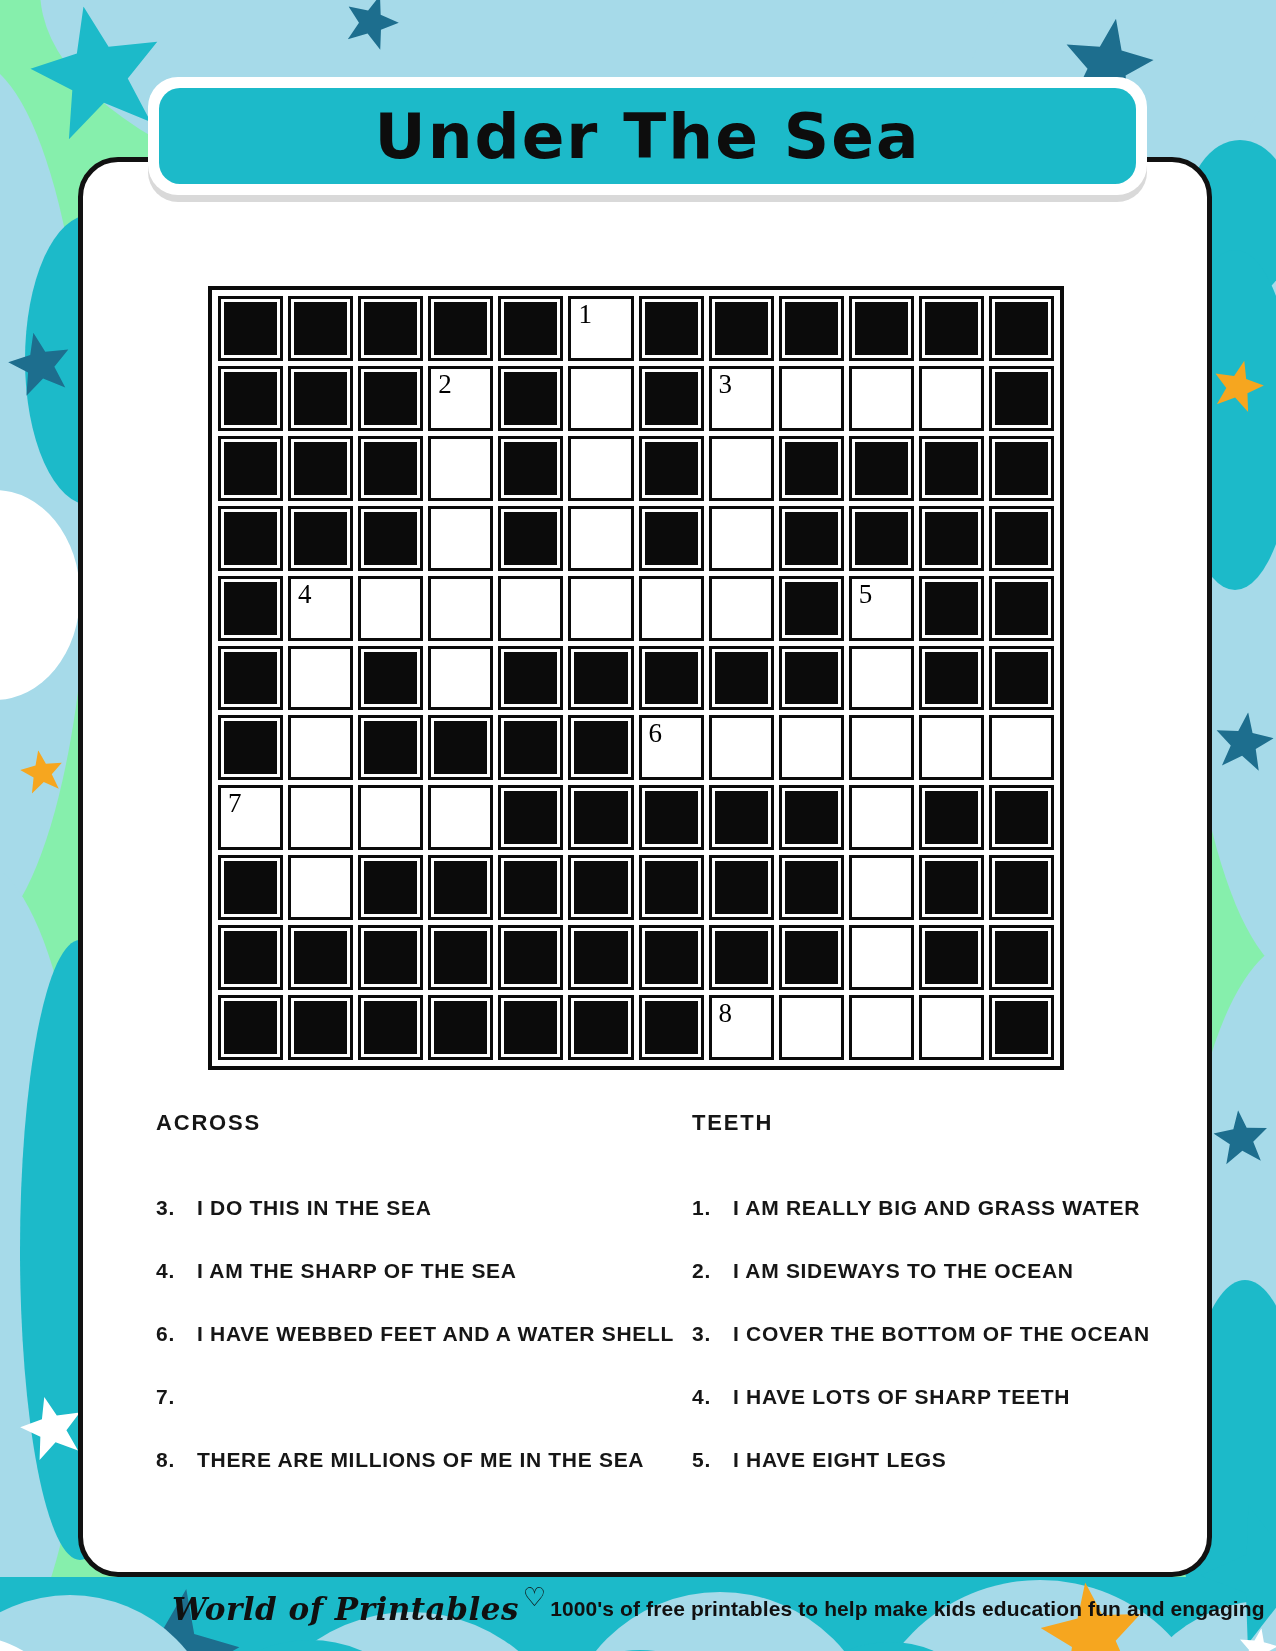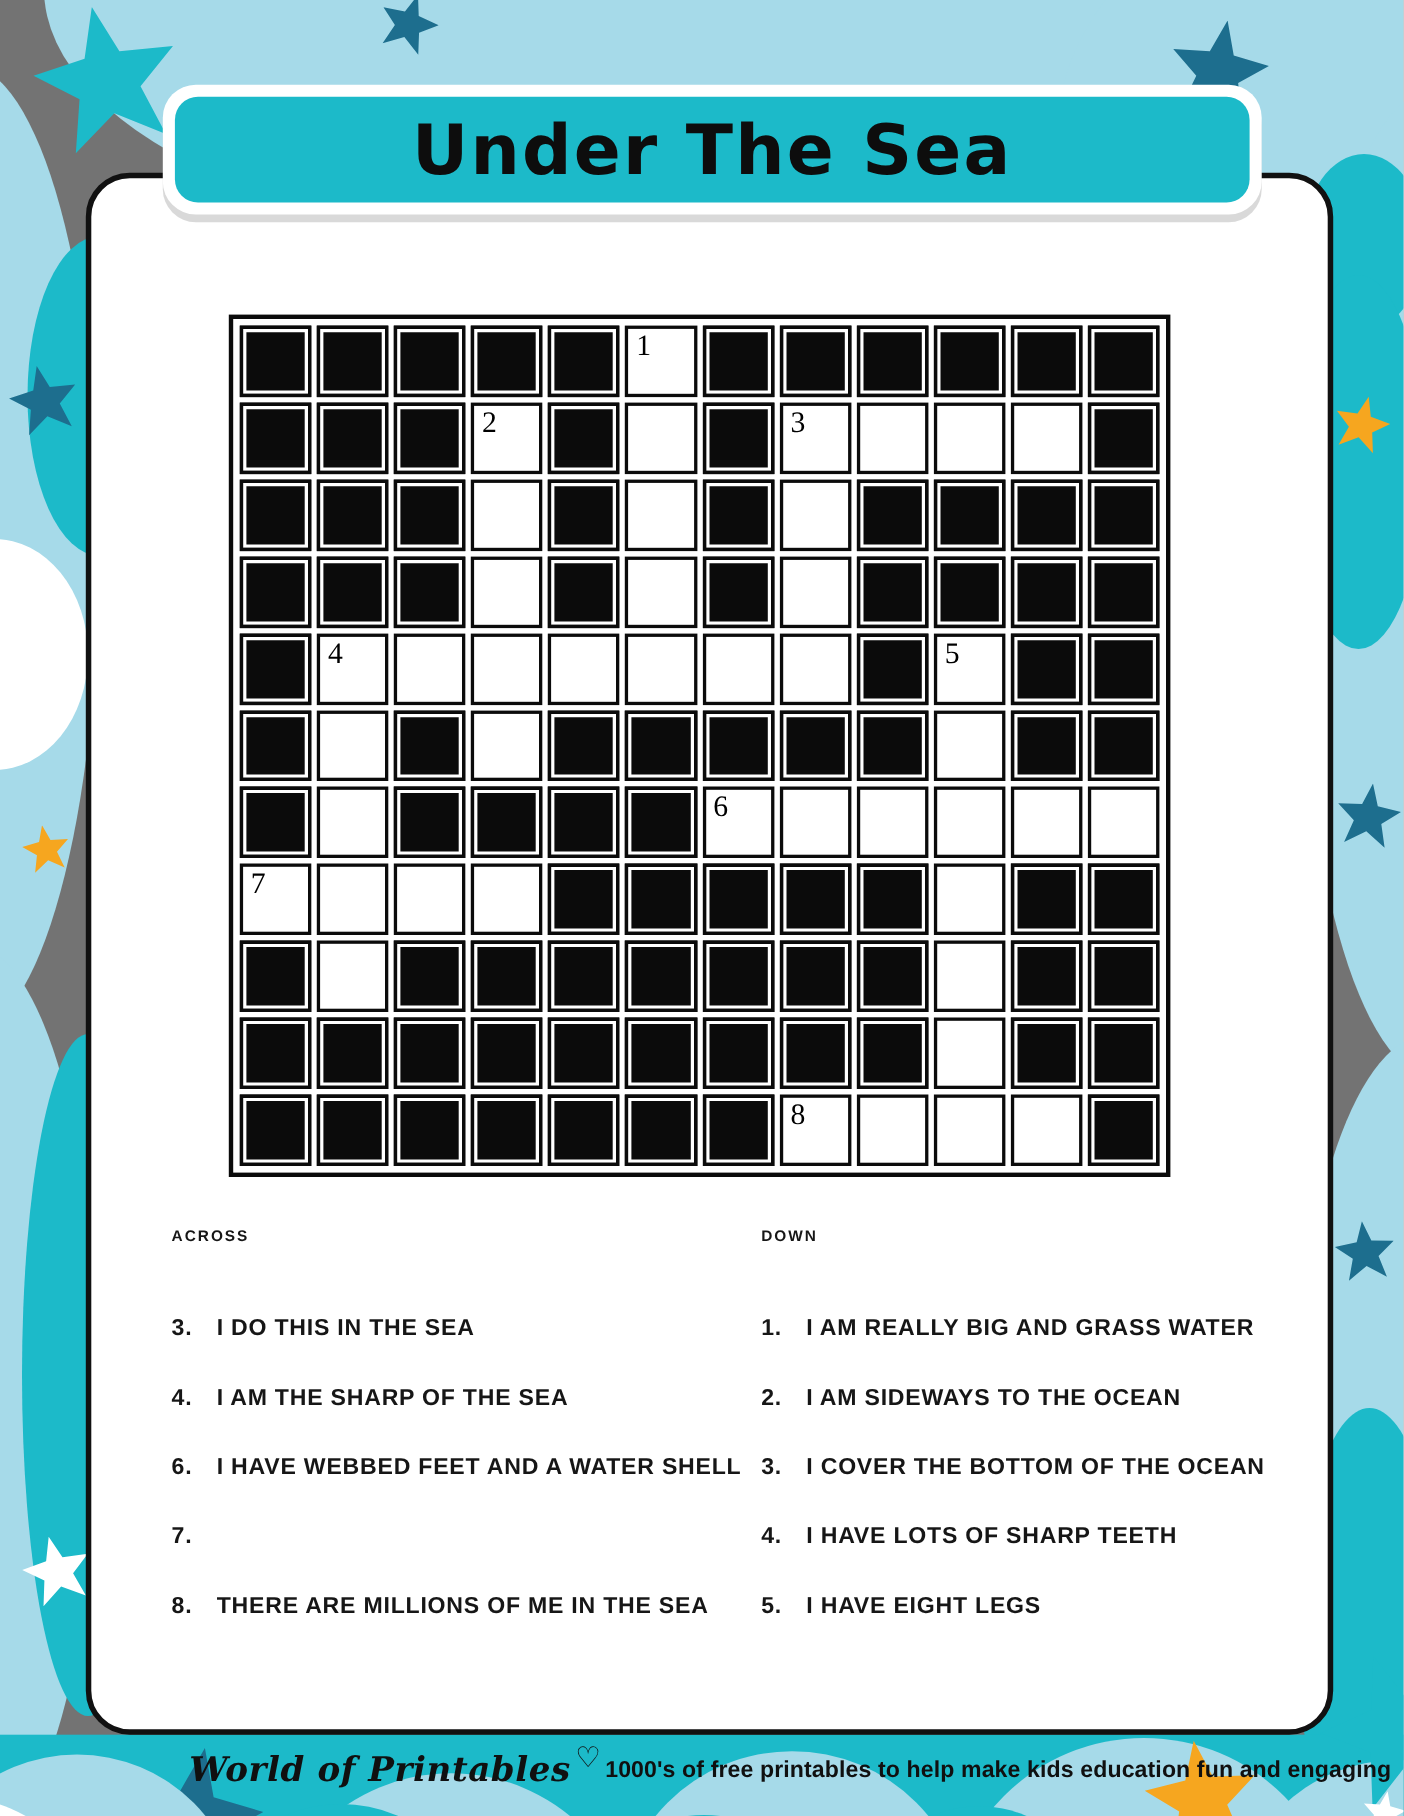--- a/index.html
+++ b/index.html
@@ -1,21 +1,21 @@
 <!DOCTYPE html>
 <html style="--teal: #1CBAC9; --light-blue: #A6DAE9; --dark-teal-star: #1D6E8E; --orange-star: #F6A61F; --grid-black: #0B0B0B; --text-black: #161616; --card-white: #FFFFFF;"><head>
 <meta charset="utf-8">
 <style>
   :root{
     --teal:#1CBAC9; --light-blue:#A6DAE9; --dark-teal-star:#1D6E8E;
     --orange-star:#F6A61F; --grid-black:#0B0B0B; --text-black:#161616; --card-white:#FFFFFF;
   }
   *{margin:0;padding:0;box-sizing:border-box;}
   html,body{background:#fff;}
-  .page{position:relative;width:1276px;height:1651px;background:#737373;overflow:hidden;
+  .page{position:relative;width:1276px;height:1651px;background:#86efac;overflow:hidden;
         font-family:"Liberation Sans",sans-serif;}
   .blob{position:absolute;border-radius:50%;}
   .lb{background:var(--light-blue);z-index:1;}
   .tl{background:var(--teal);z-index:2;}
   .wh{background:#fff;}
   .band{position:absolute;left:-10px;top:1577px;width:1296px;height:90px;background:var(--teal);z-index:2;}
   .scal{z-index:4;}
   .star{position:absolute;z-index:5;
         clip-path:polygon(50% 0%,62% 33%,98% 37%,71% 59%,81% 94%,50% 73%,19% 94%,29% 59%,2% 37%,38% 33%);}
   .st-teal{background:var(--teal);}
@@ -37,21 +37,21 @@
         border:4px solid var(--grid-black);padding:6px;display:grid;
         grid-template-columns:repeat(12,1fr);grid-template-rows:repeat(11,1fr);gap:5px;}
   .cell{position:relative;border:3px solid var(--grid-black);background:#fff;}
   .cell.blk{background:var(--grid-black);box-shadow:inset 0 0 0 3px #fff;}
   .cnum{position:absolute;top:1px;left:7px;font-family:"Liberation Serif",serif;font-size:27px;
         line-height:1.1;color:#000;}
 
   .clues{position:absolute;top:1111px;z-index:12;color:var(--text-black);}
   .clues-across{left:156px;width:520px;}
   .clues-down{left:692px;width:500px;}
-  .clue-head{font-size:14px;font-weight:bold;letter-spacing:1.8px;line-height:24px;margin-bottom:61px;}
+  .clue-head{font-size:22px;font-weight:bold;letter-spacing:1.8px;line-height:24px;margin-bottom:61px;}
   .clue-row{display:flex;line-height:24px;margin-bottom:39px;font-size:21px;font-weight:bold;letter-spacing:.7px;}
   .clue-num{width:41px;flex:0 0 41px;}
   .clue-text{white-space:nowrap;}
 
   .footer{position:absolute;left:172px;top:1583px;height:52px;display:flex;align-items:center;z-index:13;color:#101010;}
   .brand{font-family:"DejaVu Serif",serif;font-style:italic;font-weight:bold;font-size:31px;letter-spacing:.5px;}
   .heart{font-size:26px;position:relative;top:-12px;left:4px;}
   .tagline{font-family:"Liberation Sans",sans-serif;font-weight:bold;font-size:21px;margin-left:8px;
            letter-spacing:.1px;white-space:nowrap;}
 </style>
@@ -277,21 +277,21 @@
           <span class="clue-num">7.</span>
         </div>
         <div class="clue-row">
           <span class="clue-num">8.</span>
           <span class="clue-text">THERE ARE MILLIONS OF ME IN THE SEA</span>
         </div>
       </div>
   </div>
 
   <div class="clues clues-down">
-    <div class="clue-head">DOWN</div>
+    <div class="clue-head">TEETH</div>
     <div id="down-list">
         <div class="clue-row">
           <span class="clue-num">1.</span>
           <span class="clue-text">I AM REALLY BIG AND GRASS WATER</span>
         </div>
         <div class="clue-row">
           <span class="clue-num">2.</span>
           <span class="clue-text">I AM SIDEWAYS TO THE OCEAN</span>
         </div>
         <div class="clue-row">

